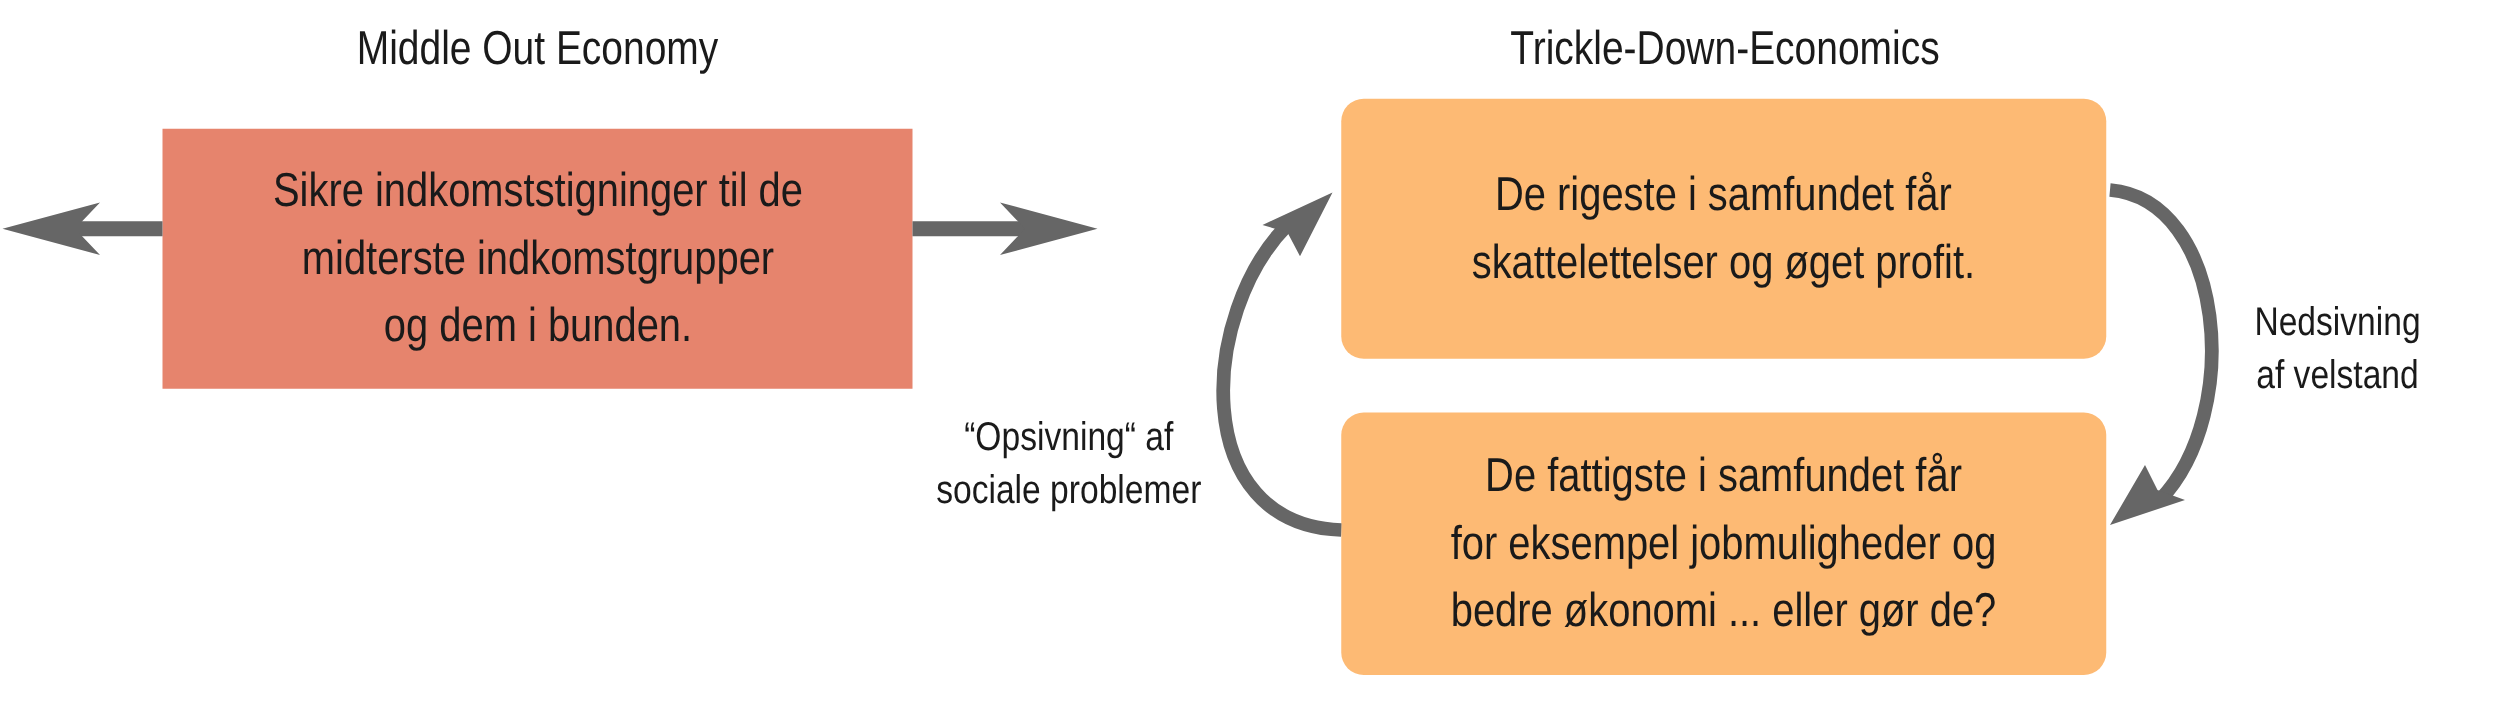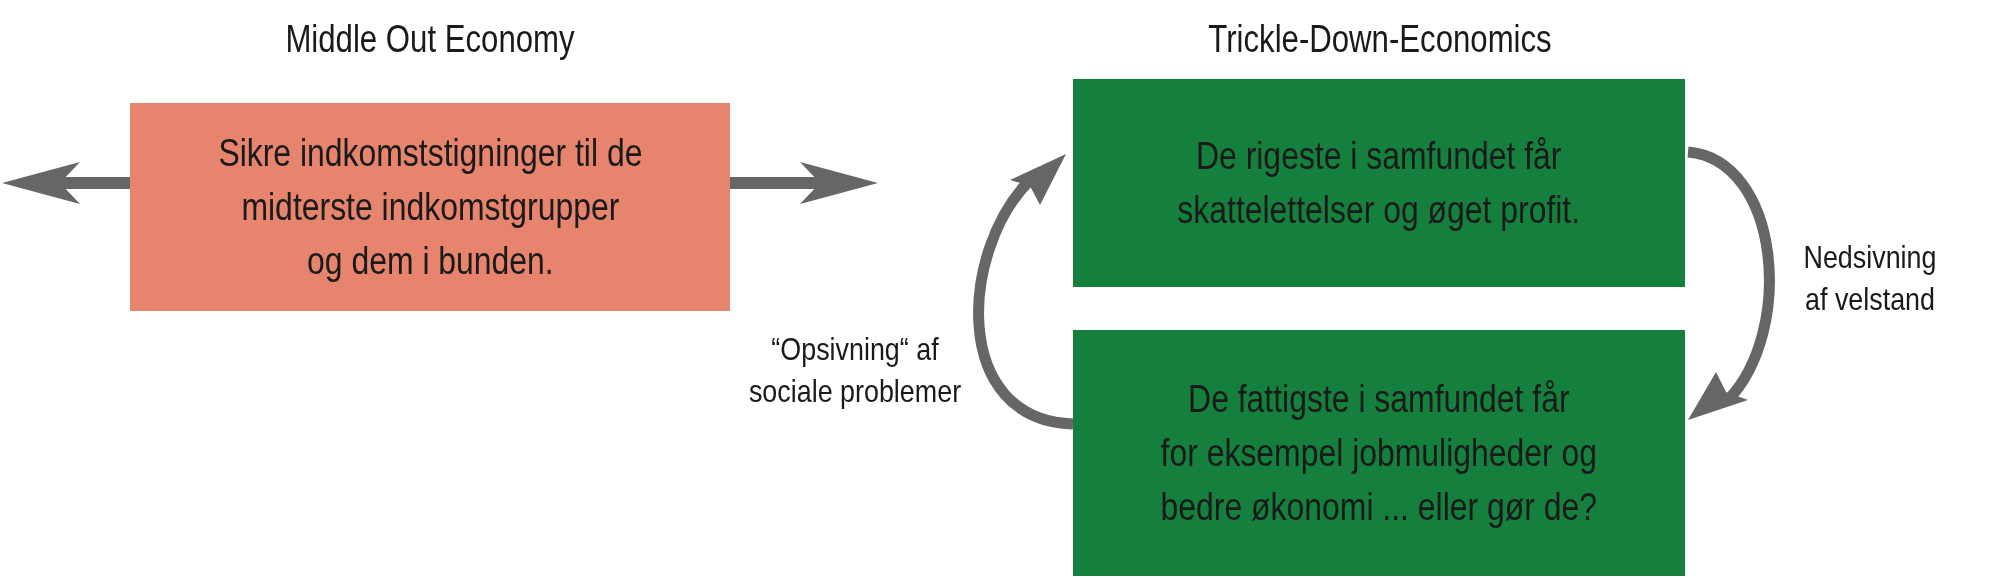--- a/index.html
+++ b/index.html
@@ -2,42 +2,42 @@
 <html><head>
 <meta charset="utf-8">
 <style>
   html, body { margin:0; padding:0; background:#ffffff; }
   body { width:2000px; height:580px; position:relative; overflow:hidden;
          font-family:"Liberation Sans", "DejaVu Sans", sans-serif; color:#1a1a1a; }
   .title { position:absolute; font-size:38px; text-align:center; transform:scaleX(0.82); transform-origin:center; white-space:nowrap; }
   .box { position:absolute; display:flex; align-items:center; justify-content:center; text-align:center; }
   .box .txt { font-size:38px; line-height:54px; transform:scaleX(0.84); white-space:pre-line; color:#1a1a1a; }
   .red { background:#e6846d; }
-  .blue { background:#15803d; }
+  .blue { background:#fdba74;border-radius:18px; }
   .label { position:absolute; font-size:32px; line-height:42px; text-align:center; transform:scaleX(0.84); white-space:pre-line; }
   svg { position:absolute; left:0; top:0; }
 </style>
 </head>
 <body>
 
 <div class="title" style="left:230px; top:18px; width:400px;">Middle Out Economy</div>
 <div class="title" style="left:1130px; top:18px; width:500px;">Trickle-Down-Economics</div>
 
 <div class="box red" style="left:130px; top:79px; width:600px; height:208px;margin-top:24px;">
   <div class="txt">Sikre indkomststigninger til de
 midterste indkomstgrupper
 og dem i bunden.</div>
 </div>
 
 <div class="box blue" style="left:1073px; top:79px; width:612px; height:208px;">
   <div class="txt">De rigeste i samfundet får
 skattelettelser og øget profit.</div>
 </div>
 
-<div class="box blue" style="left:1073px; top:330px; width:612px; height:246px;">
+<div class="box blue" style="left:1073px; top:330px; width:612px; height:210px;">
   <div class="txt">De fattigste i samfundet får
 for eksempel jobmuligheder og
 bedre økonomi ... eller gør de?</div>
 </div>
 
 <div class="label" style="left:1770px; top:236px; width:200px;">Nedsivning
 af velstand</div>
 <div class="label" style="left:715px; top:328px; width:280px;">“Opsivning“ af
 sociale problemer</div>
 

